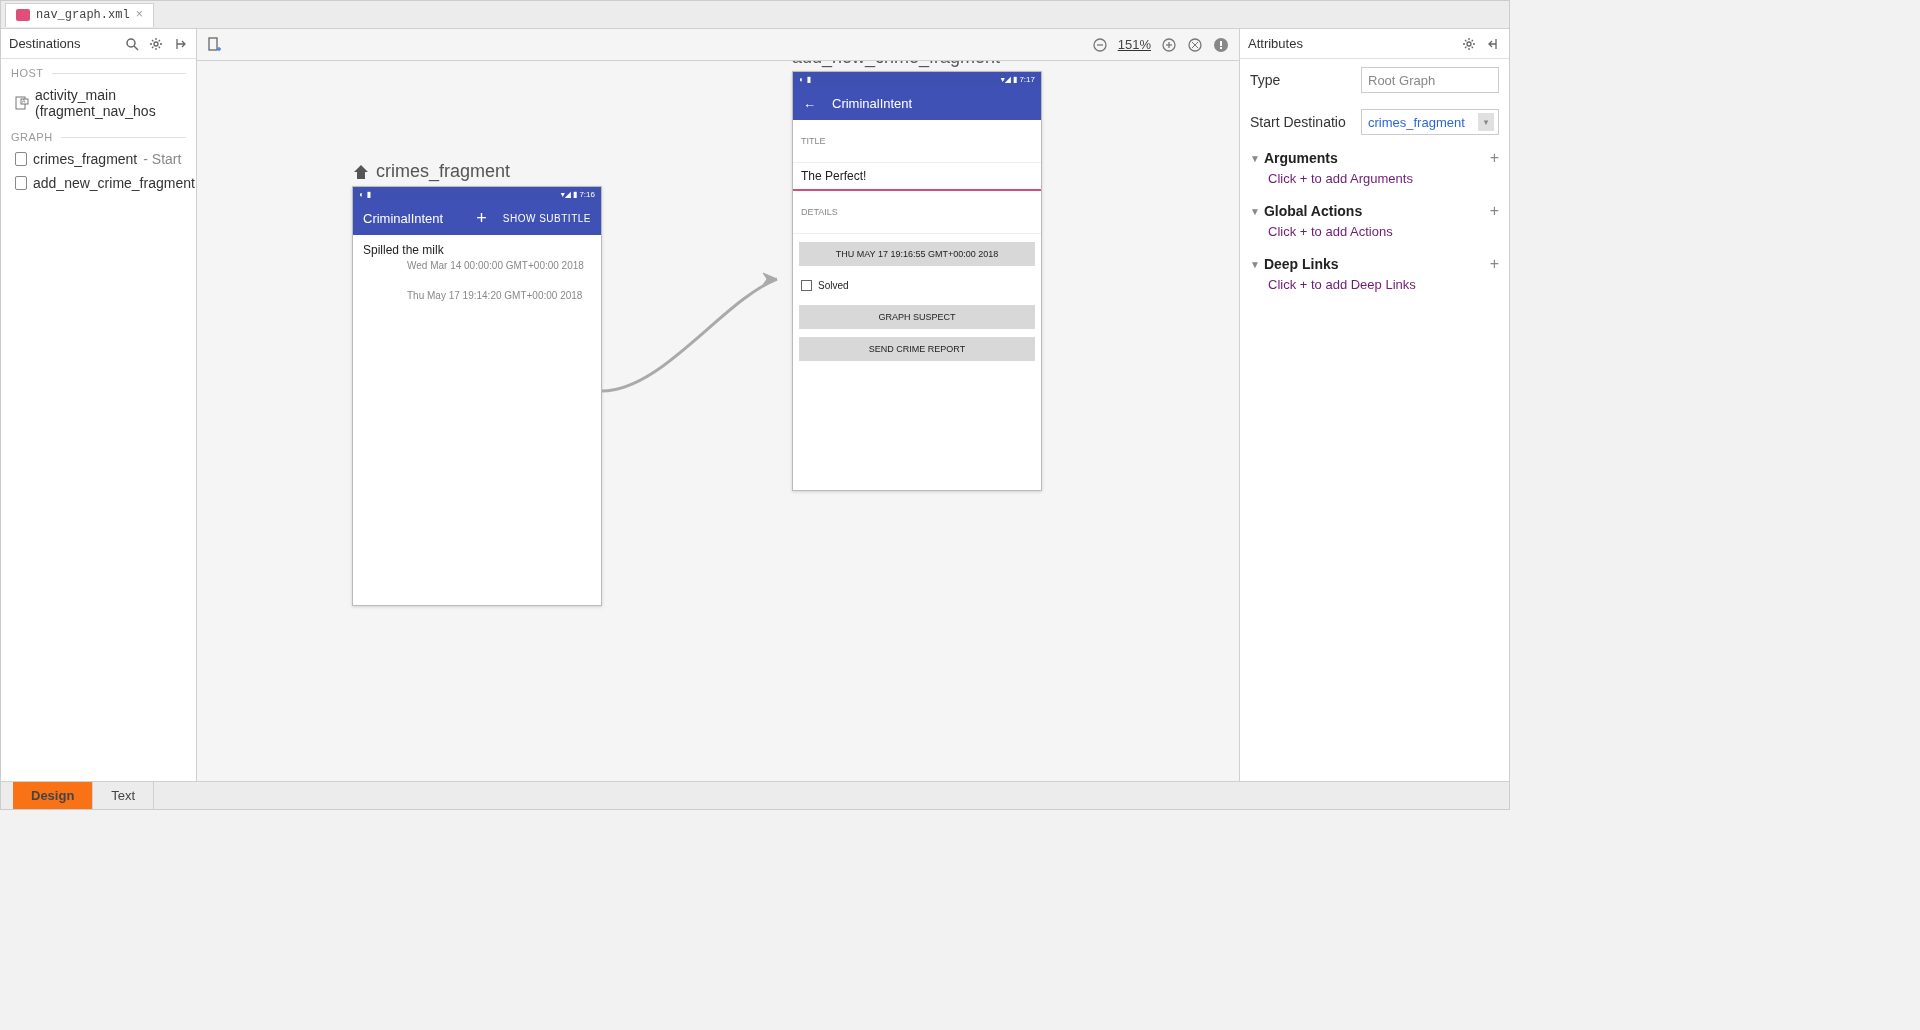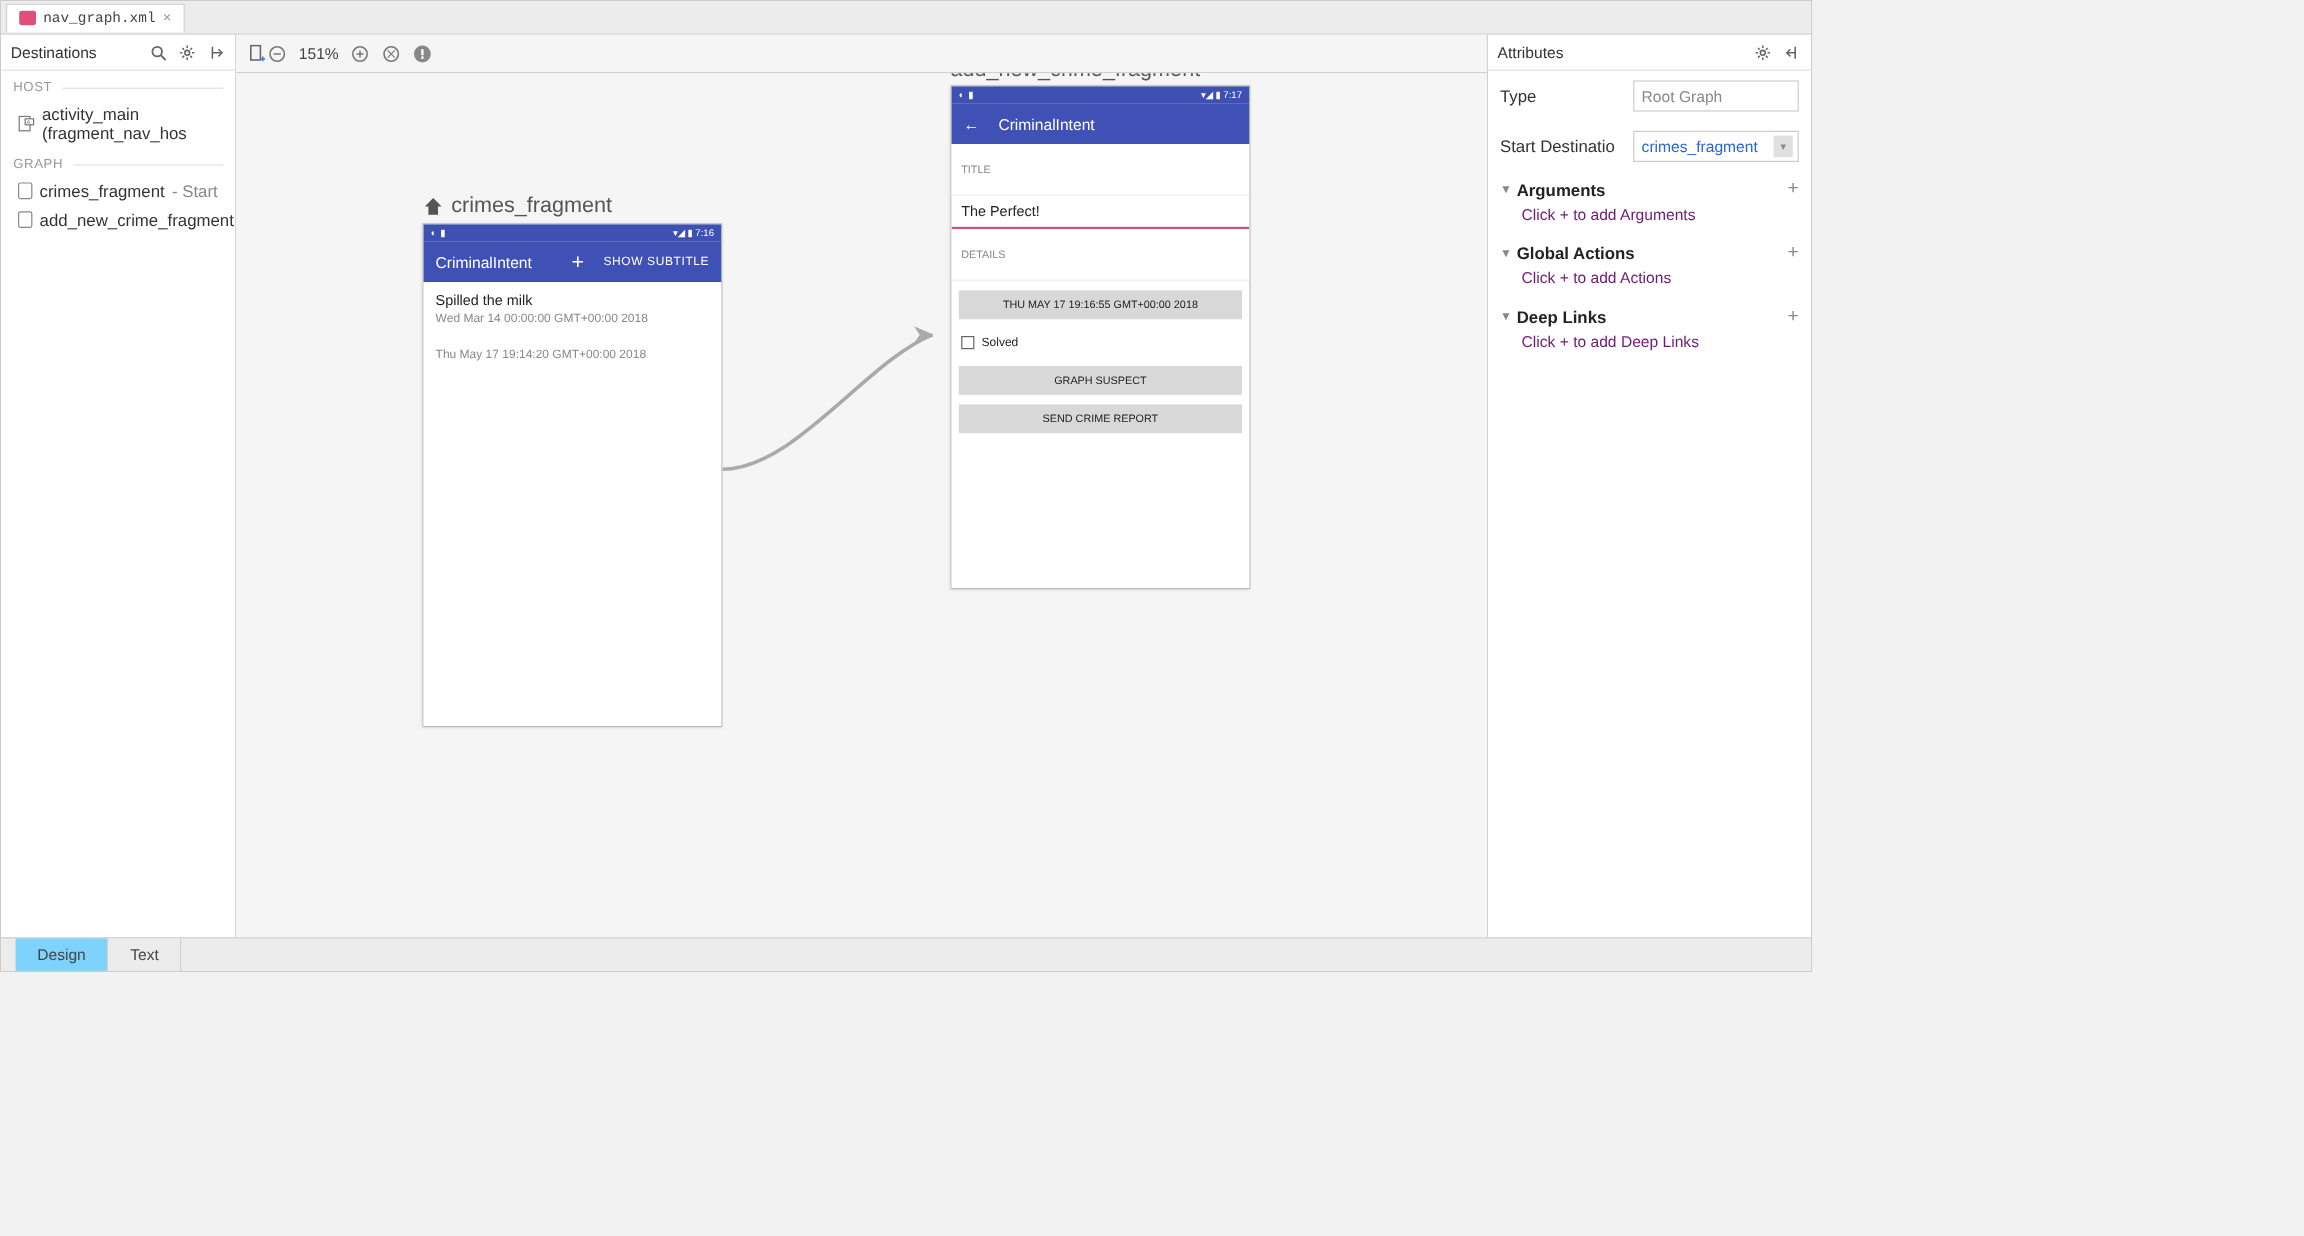--- a/index.html
+++ b/index.html
@@ -25,41 +25,41 @@
 .panel-header .tools { display: flex; gap: 8px; color: #666; }
 .icon-btn { cursor: pointer; color: #666; display: inline-flex; align-items: center; justify-content: center; width: 16px; height: 16px; }
 .section-label { font-size: 11px; color: #999; padding: 8px 10px 4px; letter-spacing: 0.5px; display: flex; align-items: center; }
 .section-label::after { content: ""; flex: 1; height: 1px; background: #e0e0e0; margin-left: 8px; }
 .tree-item { display: flex; align-items: center; gap: 6px; padding: 4px 10px 4px 14px; font-size: 14px; color: #333; cursor: pointer; }
 .tree-icon { width: 12px; height: 14px; border: 1px solid #888; border-radius: 2px; flex-shrink: 0; }
 .tree-icon.host { border: none; width: 14px; }
 .tree-item .suffix { color: #888; }
 
 
-.canvas-toolbar { height: 32px; background: #f5f5f5; border-bottom: 1px solid #d0d0d0; display: flex; align-items: center; justify-content: flex-start; padding: 0 10px; }
+.canvas-toolbar { height: 32px; background: #f5f5f5; border-bottom: 1px solid #d0d0d0; display: flex; align-items: center; justify-content: space-between; padding: 0 10px; text-decoration: underline; }
 .canvas-toolbar .left-tools, .canvas-toolbar .right-tools { display: flex; align-items: center; gap: 10px; color: #666; }
 .zoom-val { font-size: 13px; color: #444; }
 .canvas { flex: 1; background: #f5f5f5; position: relative; overflow: hidden; }
 
 .frag-label { position: absolute; font-size: 18px; color: #555; display: flex; align-items: center; gap: 6px; }
 .home-icon { color: #555; font-size: 18px; }
 
 .phone { position: absolute; border: 1px solid #bbb; background: #fff; box-shadow: 0 1px 3px rgba(0,0,0,0.15); display: flex; flex-direction: column; }
 .statusbar { height: 14px; background: #3e51b2; display: flex; justify-content: space-between; align-items: center; padding: 0 6px; color: #fff; font-size: 8px; }
 .statusbar .left-icons { display: flex; gap: 3px; }
 .statusbar .right-icons { display: flex; gap: 2px; align-items: center; }
 .appbar { height: 34px; background: #3f51b5; display: flex; align-items: center; padding: 0 10px; color: #fff; font-size: 13px; }
 .appbar .title { flex: 1; }
 .appbar .back { margin-right: 16px; cursor: pointer; }
 .appbar .plus { font-size: 18px; margin-right: 16px; cursor: pointer; }
 .appbar .action-text { font-size: 10px; letter-spacing: 0.5px; cursor: pointer; }
 .phone-body { flex: 1; background: #fff; overflow: hidden; }
 .crime-list-item { padding: 8px 10px; }
 .crime-title { font-size: 12px; color: #222; }
-.crime-date { font-size: 10px; color: #888; margin-top: 3px; }
+.crime-date { font-size: 10px; color: #888; margin-top: 3px; margin-left: 44px; }
 .section-hd { font-size: 9px; color: #888; padding: 16px 8px; background: #fff; border-bottom: 1px solid #eee; }
 .edit-field { padding: 6px 8px; border-bottom: 2px solid #d05078; font-size: 12px; color: #222; }
 .gray-btn { margin: 8px 6px; padding: 7px; background: #d8d8d8; text-align: center; font-size: 9px; color: #222; cursor: pointer; }
 .checkbox-row { display: flex; align-items: center; gap: 6px; padding: 6px 8px; font-size: 10px; color: #222; }
 .chk { width: 11px; height: 11px; border: 1.5px solid #666; }
 
 .arrow-svg { position: absolute; pointer-events: none; }
 
 
 .attr-row { display: flex; align-items: center; justify-content: space-between; padding: 8px 10px; }
@@ -70,21 +70,21 @@
 .attr-section { padding: 6px 10px; }
 .attr-section-header { display: flex; align-items: center; justify-content: space-between; }
 .attr-section-title { font-size: 14px; font-weight: bold; color: #222; display: flex; align-items: center; gap: 4px; }
 .attr-section-title .tri { color: #888; font-size: 10px; }
 .attr-section-hint { font-size: 13px; color: #701a75; padding: 4px 0 4px 18px; }
 .plus-icon { color: #888; font-size: 16px; cursor: pointer; }
 
 
 .bottom-tabs { height: 28px; border-top: 1px solid #d0d0d0; display: flex; align-items: stretch; background: #ececec; }
 .btab { padding: 0 18px; display: flex; align-items: center; font-size: 13px; color: #444; border-right: 1px solid #d0d0d0; background: #ececec; cursor: pointer; }
-.btab.active { background: #7dd3fc; }
+.btab.active { background: #f97316; font-weight: bold; }
 
 svg { display: block; }
 </style>
 </head>
 <body>
 
 <div class="outer">
 
   <div class="tabbar">
     <div class="tab">

